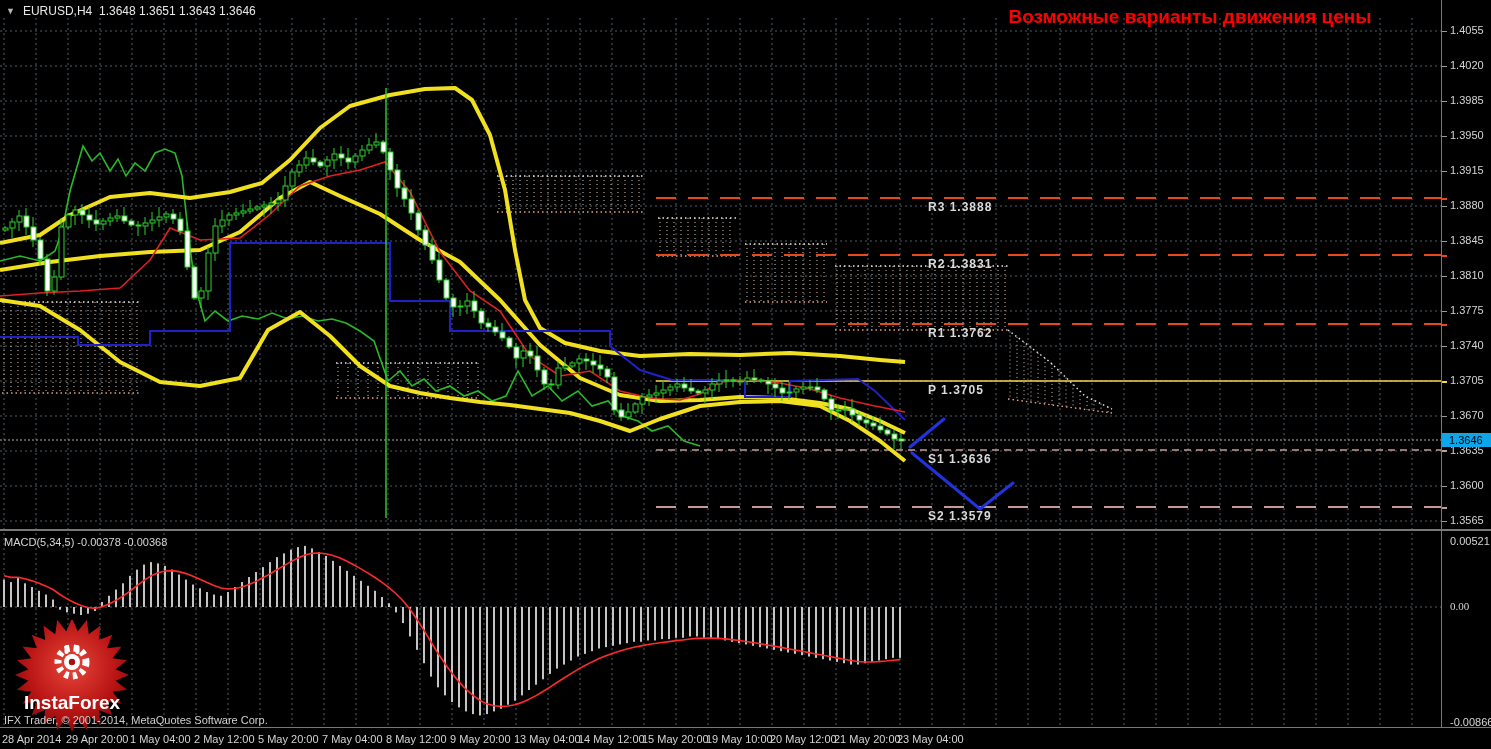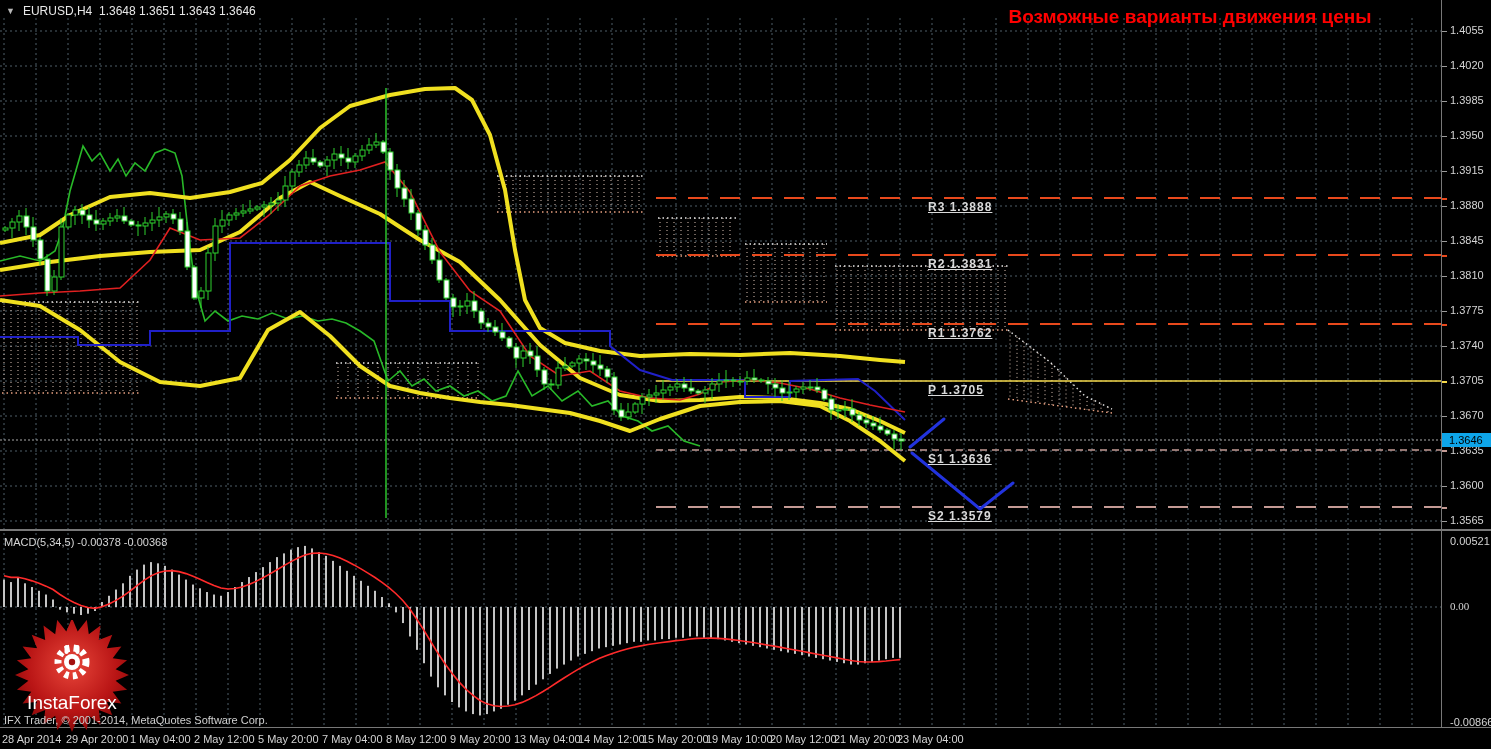--- a/index.html
+++ b/index.html
@@ -13,26 +13,26 @@
   .macd-label{position:absolute;left:4px;top:536px;color:#d6d6d6;font-size:11px;z-index:6;}
   .copyright{position:absolute;left:4px;top:714px;color:#cfcfcf;font-size:11px;z-index:9;}
   .price-axis{position:absolute;left:1442px;top:0;width:49px;height:727px;background:#000;z-index:5;}
   .axis-label{position:absolute;left:8px;color:#d4d4d4;font-size:11px;white-space:nowrap;}
   .axis-tick{position:absolute;left:0;width:5px;height:1px;background:#9a9a9a;}
   .cur-price{position:absolute;left:0;width:49px;height:14px;background:#0ea5e9;color:#000;
              font-size:11px;line-height:14px;padding-left:7px;box-sizing:border-box;}
   .time-axis{position:absolute;left:0;top:728px;width:1491px;height:21px;background:#000;z-index:5;}
   .time-label{position:absolute;top:5px;color:#d4d4d4;font-size:11px;white-space:nowrap;}
   .pivot-label{position:absolute;color:#dadada;font-size:12px;font-weight:bold;letter-spacing:1px;
-               z-index:4;white-space:nowrap;text-decoration:underline;}
+               z-index:4;white-space:nowrap;}
   .div-h{position:absolute;left:0;width:1491px;background:#787878;z-index:7;}
   .div-v{position:absolute;top:0;width:1px;height:728px;background:#787878;left:1441px;z-index:7;}
   .logo{position:absolute;left:10px;top:620px;width:124px;height:116px;z-index:8;}
   .logo-text{position:absolute;left:0;top:72px;width:124px;text-align:center;color:#fff;
-             font-size:19px;font-weight:normal;}
+             font-size:19px;font-weight:bold;}
 </style>
 </head>
 <body>
 
 <div class="screen">
 
   <svg id="chart-svg" width="1441" height="749">
       <g>
         <line x1="4" y1="18" x2="4" y2="727" stroke="#4e5e68" stroke-width="1" stroke-dasharray="2 3"></line>
         <line x1="36" y1="18" x2="36" y2="727" stroke="#4e5e68" stroke-width="1" stroke-dasharray="2 3"></line>

